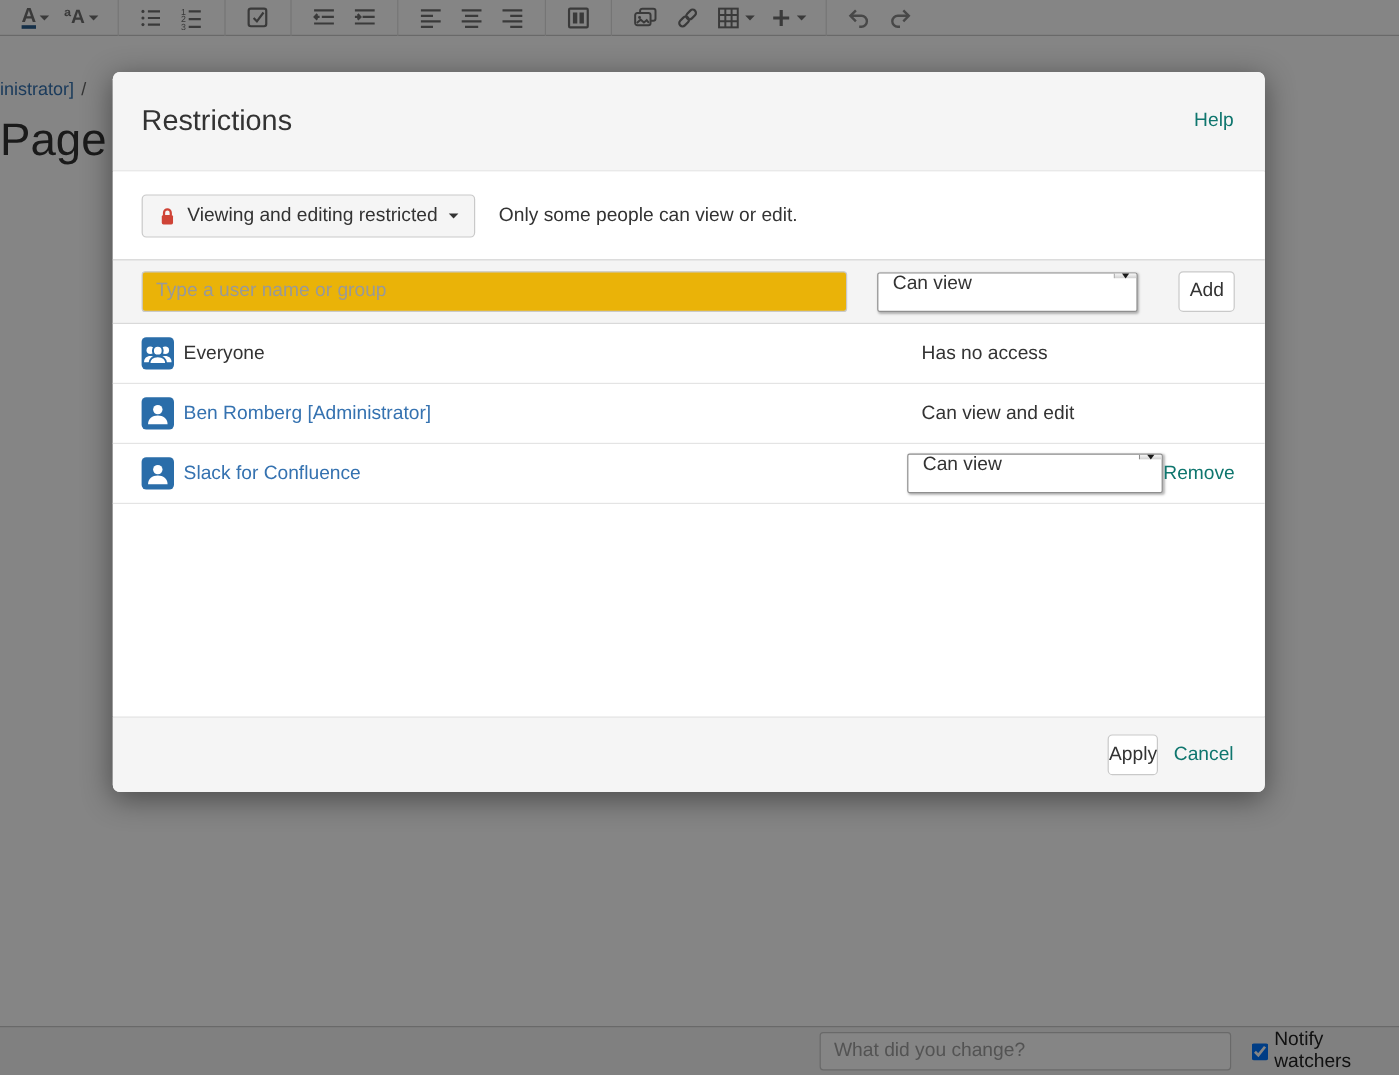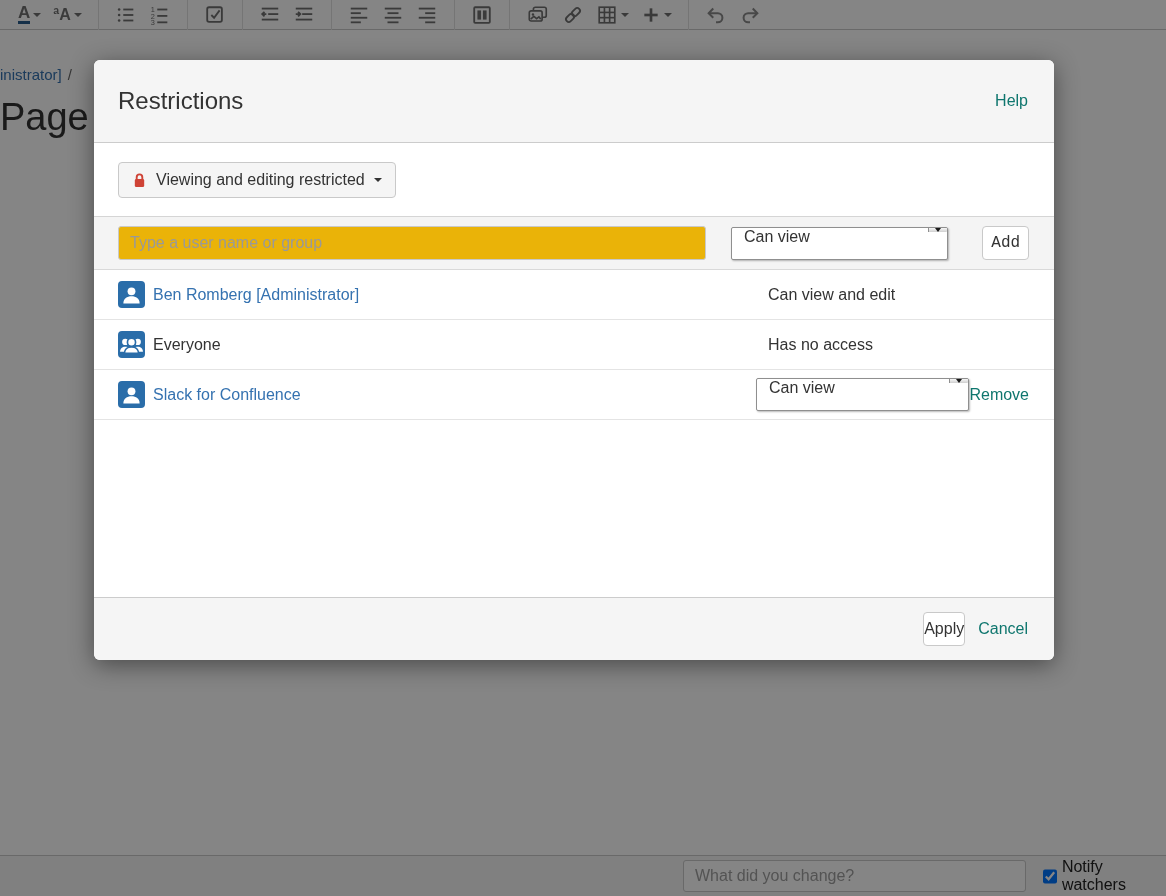--- a/index.html
+++ b/index.html
@@ -89,21 +89,21 @@
   }
   .fs-label { flex:1; display:flex; align-items:center; padding:0 12px; font-size:16px; color:#333; }
   .fs-btn {
     width:19px; border-left:1px solid #8f8f8f; background:linear-gradient(#f7f7f7,#cfcfcf);
     display:flex; align-items:center; justify-content:center; border-radius:0 1px 1px 0;
   }
   .fs-btn .caret { border-left-width:3px; border-right-width:3px; border-top:4px solid #1a1a1a; }
   .search-row .fake-select { margin-left:25px; }
   .add-btn {
     margin-left:34px; width:48px; height:34px; background:#fff; border:1px solid #c9c9c9;
-    border-radius:4px; font-size:16px; font-family:Liberation Mono, monospace; color:#333; cursor:pointer;
+    border-radius:4px; font-size:16px; font-family:Liberation Sans, sans-serif; color:#333; cursor:pointer;
   }
 
   .entry-row {
     height:50px; flex:none; display:flex; align-items:center;
     padding:0 25px 0 24px; border-bottom:1px solid #e4e4e4; background:#fff;
   }
   .avatar {
     width:27px; height:27px; border-radius:4px; background:#2a6da9; flex:none;
     display:flex; align-items:center; justify-content:center; overflow:hidden;
   }
@@ -297,44 +297,32 @@
 
   <div class="selector-row">
     <button class="restriction-btn">
       <svg width="15" height="16" viewBox="0 0 16 17">
         <path d="M5 8V5.5a3 3 0 0 1 6 0V8" stroke="#cf4336" stroke-width="2" fill="none"></path>
         <rect x="3" y="7.5" width="10" height="8.5" rx="1.5" fill="#cf4336"></rect>
       </svg>
       <span>Viewing and editing restricted</span>
       <span class="caret"></span>
     </button>
+    <span class="selector-desc">Only some people can view or edit.</span>
   </div>
 
   <div class="search-row">
     <input class="user-input" type="text" placeholder="Type a user name or group" style="">
     <div class="fake-select">
       <span class="fs-label">Can view</span>
       <span class="fs-btn">
           <span class="caret"></span>
         </span>
     </div>
     <button class="add-btn">Add</button>
-  </div>
-
-  <div class="entry-row">
-    <span class="avatar">
-      <svg width="23" height="23" viewBox="0 0 24 24" fill="#fff">
-        <circle cx="12" cy="8.7" r="4.1"></circle>
-        <path d="M3.5 21.5c0-5 3.8-7.6 8.5-7.6s8.5 2.6 8.5 7.6z"></path>
-      </svg>
-    </span>
-    <a class="entry-name" href="#">Ben Romberg [Administrator]</a>
-    <div class="entry-right">
-      <span class="access-text">Can view and edit</span>
-    </div>
   </div>
 
   <div class="entry-row">
     <span class="avatar">
       <svg width="25" height="25" viewBox="0 0 24 24">
         <g fill="#fff">
           <circle cx="6" cy="9.5" r="3"></circle>
           <path d="M1 19c0-3.1 2.2-4.9 5-4.9s5 1.8 5 4.9z"></path>
           <circle cx="18" cy="9.5" r="3"></circle>
           <path d="M13 19c0-3.1 2.2-4.9 5-4.9s5 1.8 5 4.9z"></path>
@@ -351,20 +339,33 @@
     </div>
   </div>
 
   <div class="entry-row">
     <span class="avatar">
       <svg width="23" height="23" viewBox="0 0 24 24" fill="#fff">
         <circle cx="12" cy="8.7" r="4.1"></circle>
         <path d="M3.5 21.5c0-5 3.8-7.6 8.5-7.6s8.5 2.6 8.5 7.6z"></path>
       </svg>
     </span>
+    <a class="entry-name" href="#">Ben Romberg [Administrator]</a>
+    <div class="entry-right">
+      <span class="access-text">Can view and edit</span>
+    </div>
+  </div>
+
+  <div class="entry-row">
+    <span class="avatar">
+      <svg width="23" height="23" viewBox="0 0 24 24" fill="#fff">
+        <circle cx="12" cy="8.7" r="4.1"></circle>
+        <path d="M3.5 21.5c0-5 3.8-7.6 8.5-7.6s8.5 2.6 8.5 7.6z"></path>
+      </svg>
+    </span>
     <a class="entry-name" href="#">Slack for Confluence</a>
     <div class="entry-right">
       <div class="fake-select">
         <span class="fs-label">Can view</span>
         <span class="fs-btn">
             <span class="caret"></span>
           </span>
       </div>
       <a class="link remove-link" href="#">Remove</a>
     </div>

